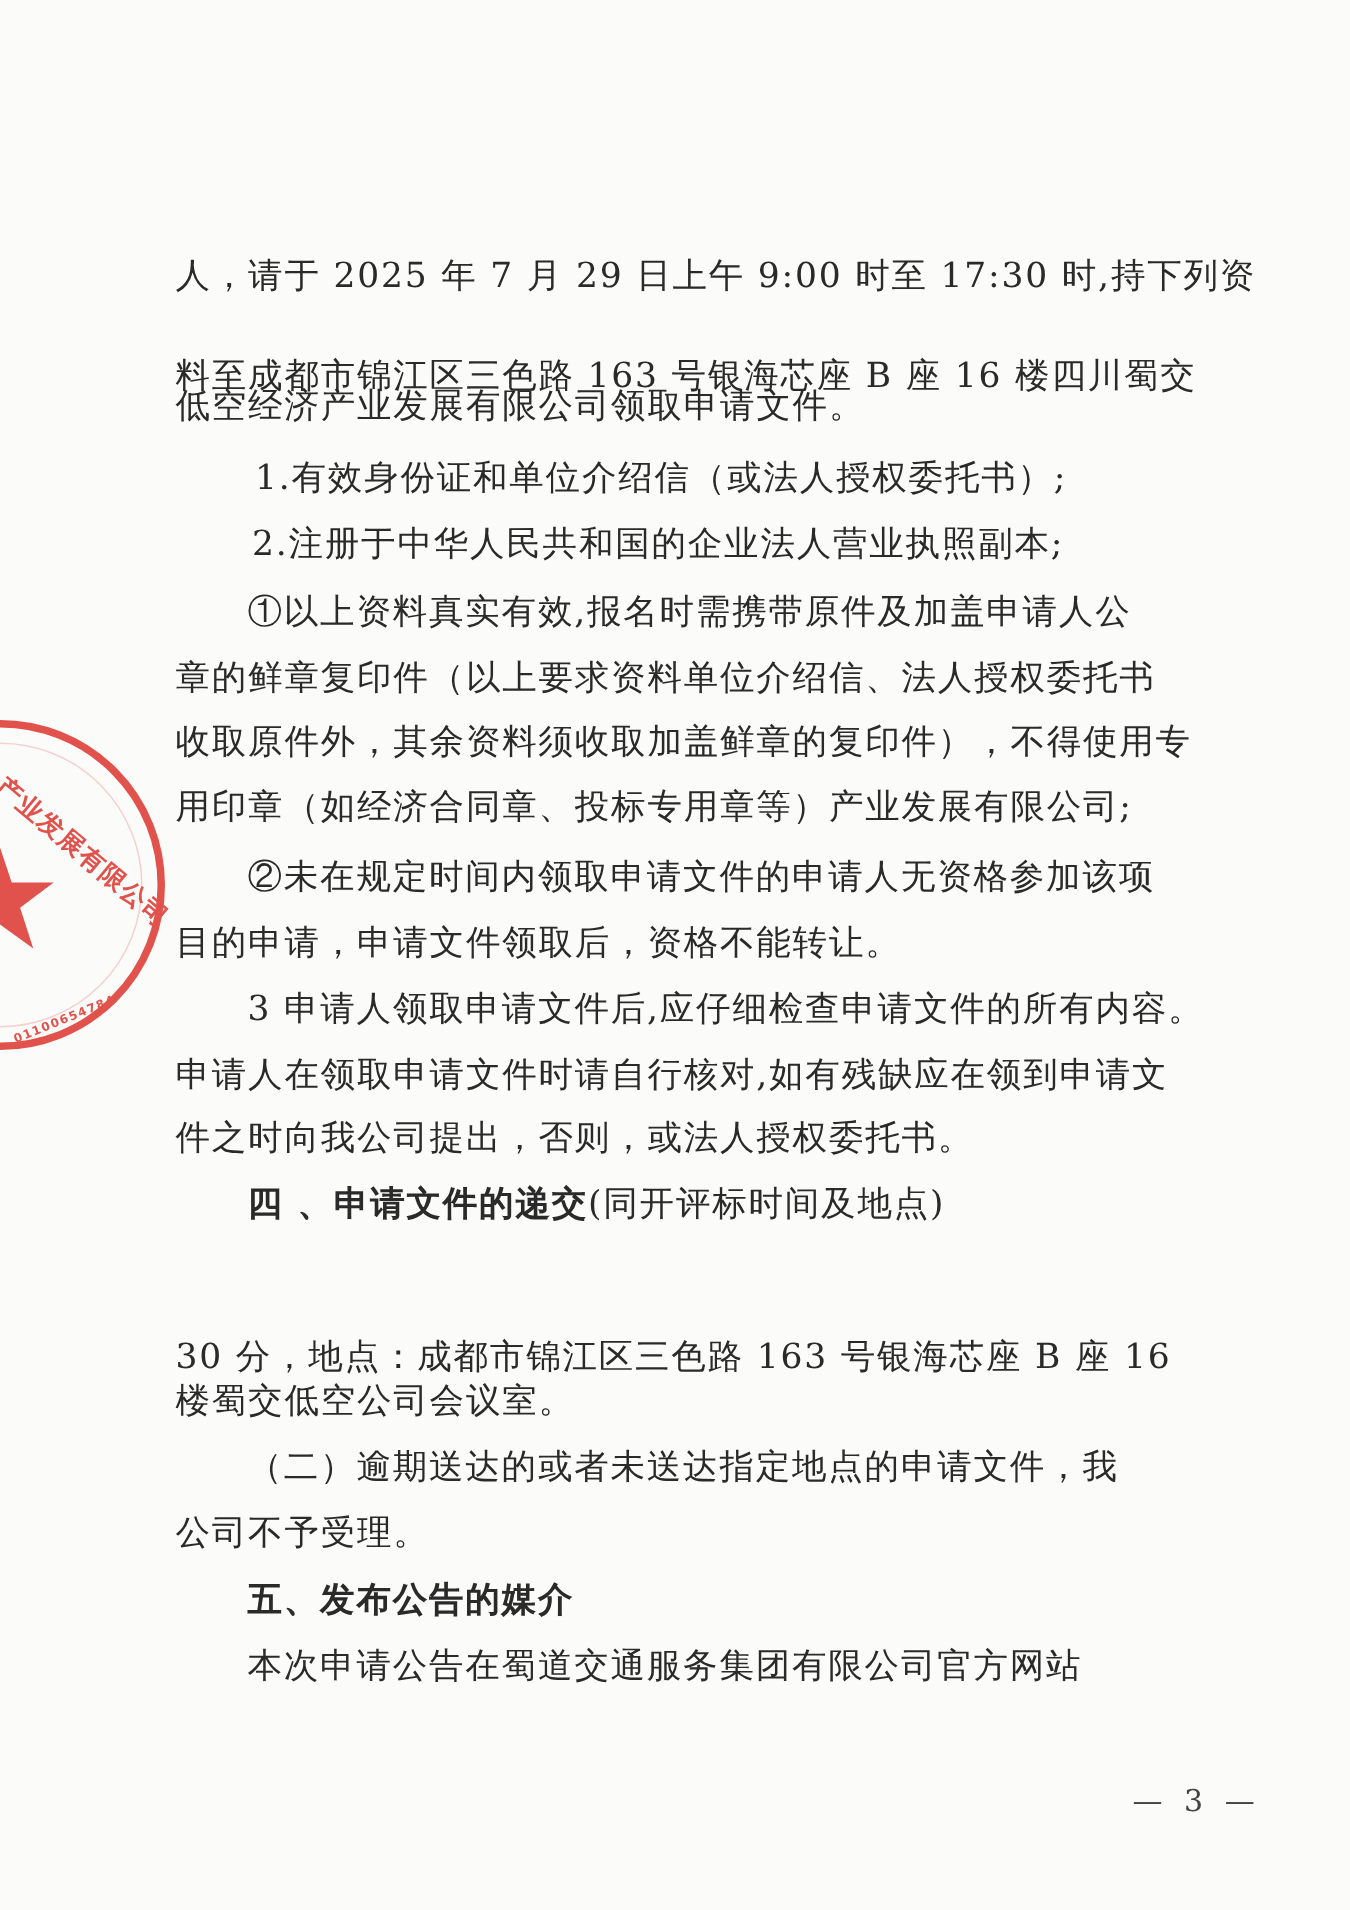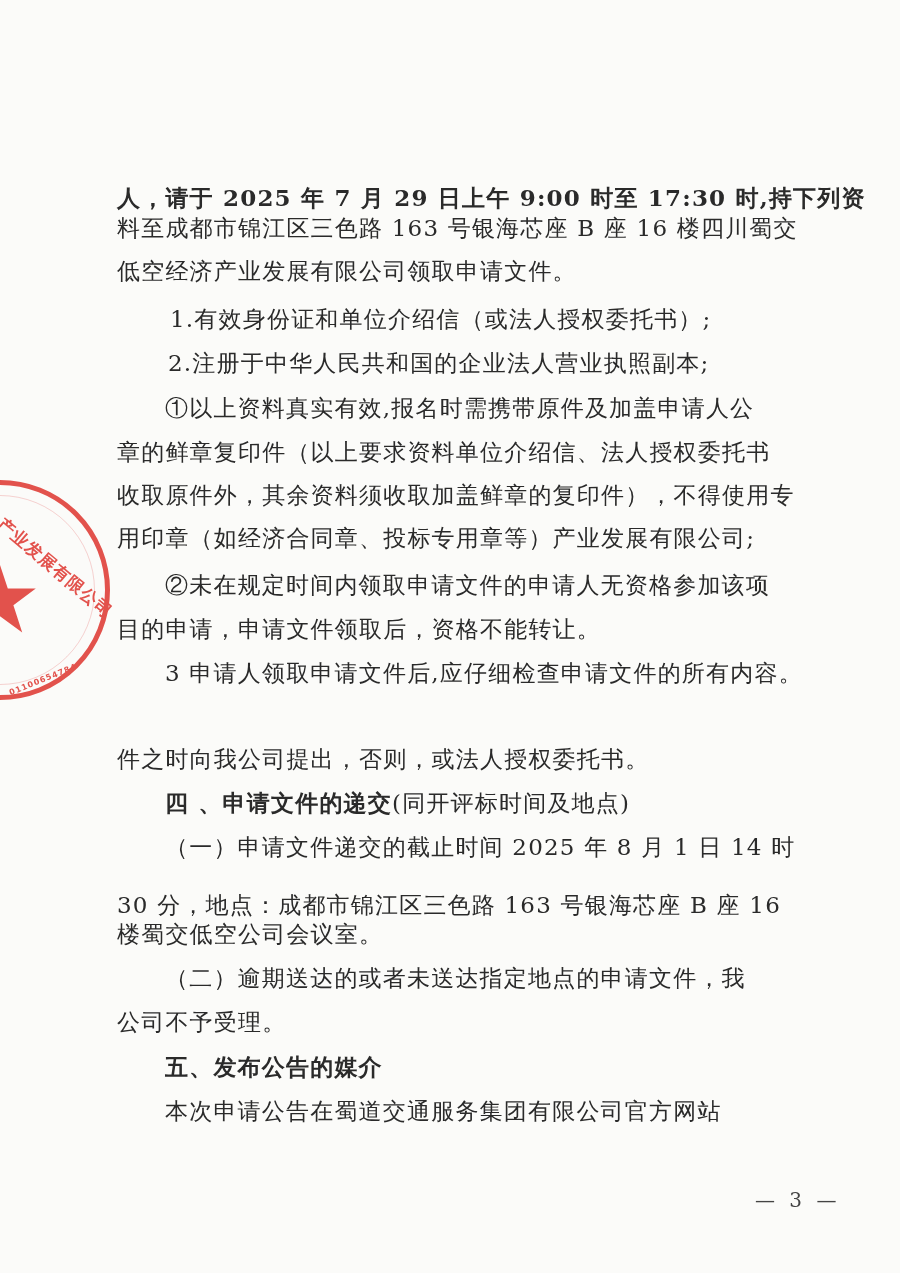--- a/index.html
+++ b/index.html
@@ -41,43 +41,43 @@
 
   <div class="stamp">
     <div class="stamp-inner"></div>
     <svg class="stamp-star" viewBox="0 0 100 100">
       <polygon points="50,5 61,38 96,38 68,59 79,93 50,72 21,93 32,59 4,38 39,38" fill="#e0403a"></polygon>
     </svg>
     <span class="stamp-text" style="left:112px; top:28px; font-size:17px; transform: rotate(40deg); transform-origin: left top; width:110px; letter-spacing:1px; white-space:nowrap;">产业发展有限公司</span>
     <span class="stamp-text" style="left:112px; top:190px; font-size:8px; transform: rotate(-22deg); letter-spacing:1px;">01100654784</span>
   </div>
 
-  <div class="line" style="top:183px;font-weight:bold;">人，请于 2025 年 7 月 29 日上午 9:00 时至 17:30 时,持下列资</div>
-  <div class="line" style="top:213px;">料至成都市锦江区三色路 163 号银海芯座 B 座 16 楼四川蜀交</div>
+  <div class="line" style="top:169px;">人，请于 2025 年 7 月 29 日上午 9:00 时至 17:30 时,持下列资</div>
+  <div class="line" style="top:236px;">料至成都市锦江区三色路 163 号银海芯座 B 座 16 楼四川蜀交</div>
   <div class="line" style="top:256px;">低空经济产业发展有限公司领取申请文件。</div>
 
   <div class="line indent" style="top:304px; left:170px;">1.有效身份证和单位介绍信（或法人授权委托书）;</div>
   <div class="line indent" style="top:348px; left:168px;">2.注册于中华人民共和国的企业法人营业执照副本;</div>
 
   <div class="line indent" style="top:393px;">①以上资料真实有效,报名时需携带原件及加盖申请人公</div>
   <div class="line" style="top:437px;">章的鲜章复印件（以上要求资料单位介绍信、法人授权委托书</div>
   <div class="line" style="top:480px;">收取原件外，其余资料须收取加盖鲜章的复印件），不得使用专</div>
   <div class="line" style="top:523px;">用印章（如经济合同章、投标专用章等）产业发展有限公司;</div>
 
   <div class="line indent" style="top:570px;">②未在规定时间内领取申请文件的申请人无资格参加该项</div>
   <div class="line" style="top:614px;">目的申请，申请文件领取后，资格不能转让。</div>
 
   <div class="line indent" style="top:658px;">3 申请人领取申请文件后,应仔细检查申请文件的所有内容。</div>
+  <div class="line" style="top:702px;">申请人在领取申请文件时请自行核对,如有残缺应在领到申请文</div>
   <div class="line" style="top:744px;">件之时向我公司提出，否则，或法人授权委托书。</div>
 
   <div class="line indent heading" style="top:788px;">
     <span>四 、申请文件的递交</span><span class="normal">(同开评标时间及地点)</span>
   </div>
 
-  <div class="line indent" style="top:832px;">（一）申请文件递交的截止时间 2025 年 8 月 1 日 14 时</div>
   <div class="line" style="top:876px;margin-top:14px;">30 分，地点：成都市锦江区三色路 163 号银海芯座 B 座 16</div>
   <div class="line" style="top:919px;">楼蜀交低空公司会议室。</div>
 
   <div class="line indent" style="top:963px;">（二）逾期送达的或者未送达指定地点的申请文件，我</div>
   <div class="line" style="top:1007px;">公司不予受理。</div>
 
   <div class="line indent heading" style="top:1052px;">五、发布公告的媒介</div>
 
   <div class="line indent" style="top:1096px;">本次申请公告在蜀道交通服务集团有限公司官方网站</div>
 

